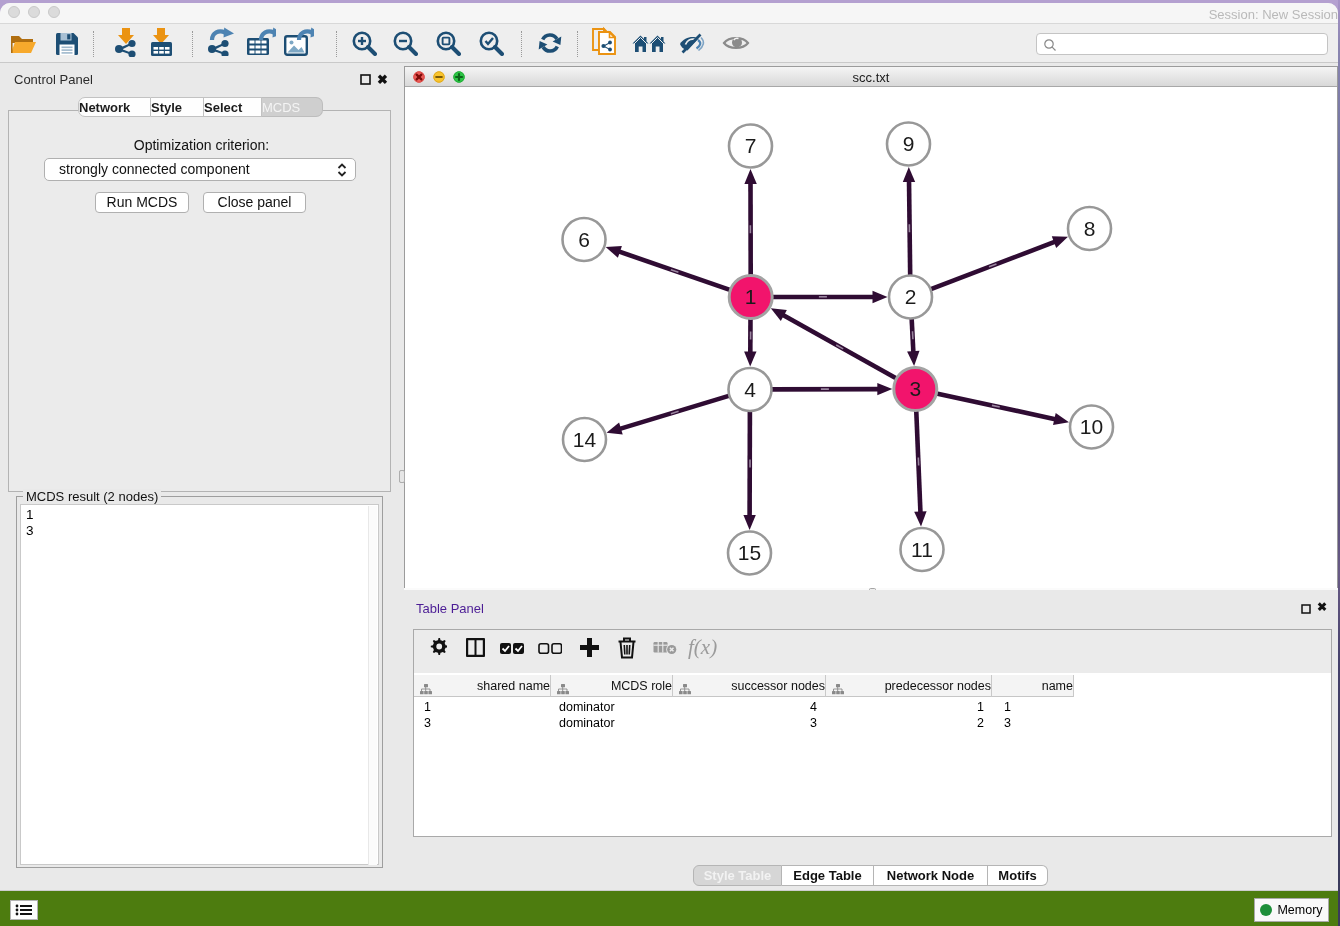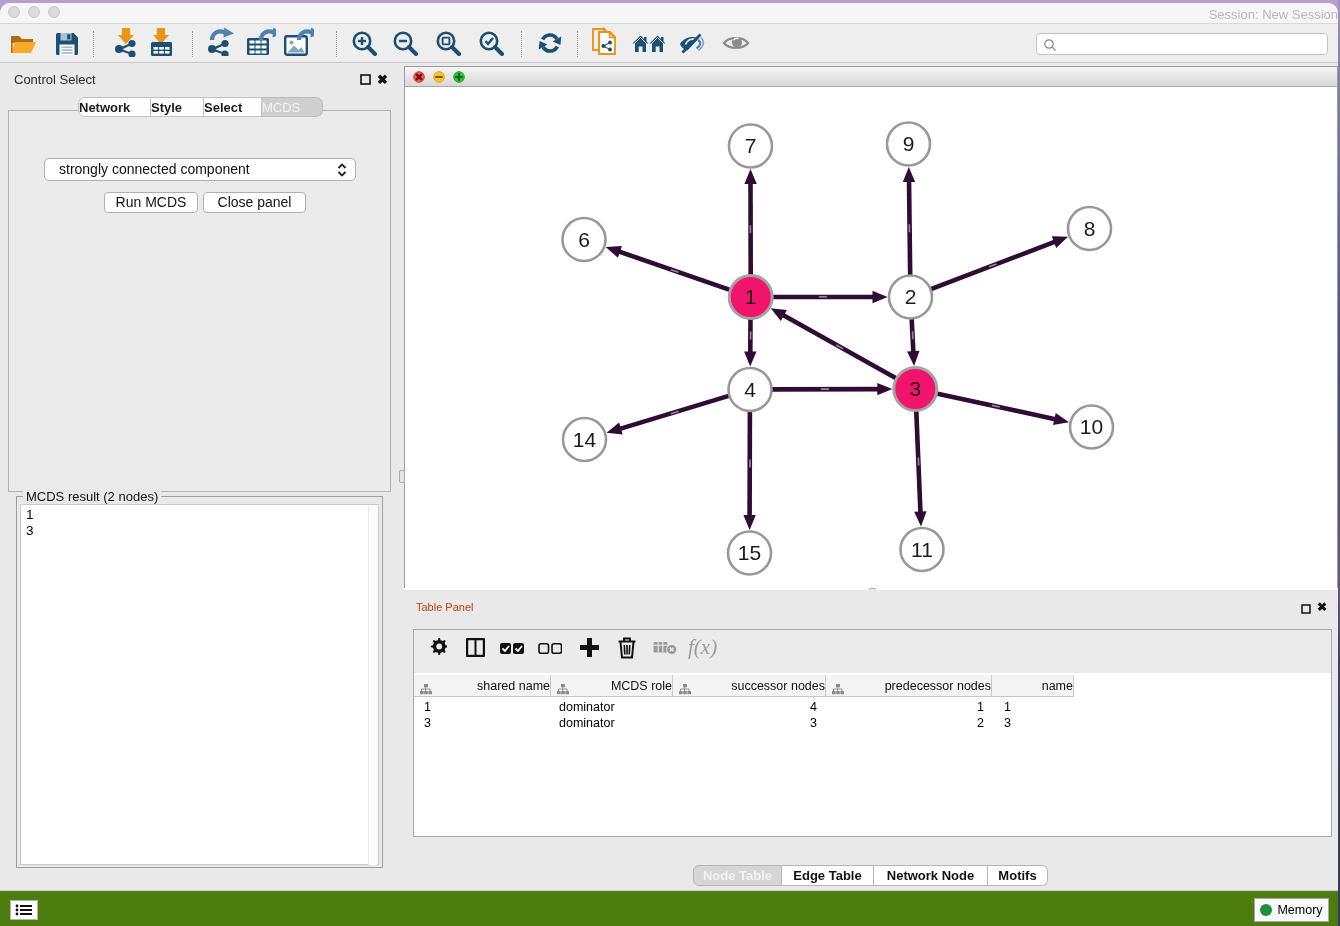--- a/index.html
+++ b/index.html
@@ -30,21 +30,21 @@
 #mcdsta{position:absolute;left:3px;top:7px;width:359px;height:361px;background:#fff;border:1px solid #c9c9c9}
 #mcdsta .txt{position:absolute;left:5px;top:2px;font-size:13.5px;color:#000;line-height:16px}
 #mcdssb{position:absolute;right:1px;top:1px;width:9px;height:359px;background:#fbfbfb;border-left:1px solid #e8e8e8}
 
 #netwin{position:absolute;left:404px;top:66px;width:934px;height:522px;border:1px solid #9b9b9b;border-bottom:none;background:#fff}
 #nettb{position:absolute;left:0;top:0;width:100%;height:20px;background:linear-gradient(#f5f5f5,#d8d8d8);border-bottom:1px solid #a8a8a8}
 #nettitle{position:absolute;top:3px;left:0;width:100%;text-align:center;font-size:13px;color:#1a1a1a}
 .mtl{position:absolute;top:4px}
 
 #tpanel{position:absolute;left:404px;top:590px;width:934px;height:300px;background:#e9e9e9}
-#tptitle{position:absolute;left:12px;top:11px;font-size:11px;color:#c2410c}
+#tptitle{position:absolute;left:12px;top:11px;font-size:13px;color:#4c1d95}
 #tbox{position:absolute;left:9px;top:39px;width:919px;height:208px;border:1px solid #a9a9a9;background:#fff}
 #ttoolbar{position:absolute;left:0;top:0;width:100%;height:43px;background:#ebebeb;}
 .tbi{position:absolute;top:9px}
 #thead{position:absolute;left:0;top:45px;width:660px;height:22px;background:#f4f4f4;border-bottom:1px solid #c6c6c6}
 .th{position:absolute;top:0;height:22px;border-right:1px solid #c9c9c9;font-size:12.5px;color:#111;text-align:right;line-height:22px}
 .hico{position:absolute;left:6px;top:5px}
 .cell{position:absolute;font-size:12.5px;color:#000;height:16px;line-height:16px}
 #btabs{position:absolute;left:289px;top:275px;height:21px}
 .btab{position:absolute;top:0;height:21px;background:#fff;border:1px solid #b5b5b5;font-size:13px;color:#111;text-align:center;line-height:19px;font-weight:bold}
 #btabnode{background:#d6d6d6;color:#f2f2f2;border-radius:6px 0 0 6px}
@@ -213,39 +213,40 @@
         <path d="M11.8 9 C13 7.5 15 7 16.5 7.6" fill="none" stroke="#f3f3f3" stroke-width="1.6"></path>
       </svg></div>
   <div id="search">
       <svg width="16" height="16" viewBox="0 0 16 16">
         <circle cx="7" cy="7" r="4.2" fill="none" stroke="#888" stroke-width="1.2"></circle>
         <line x1="10.2" y1="10.2" x2="13.5" y2="13.5" stroke="#888" stroke-width="1.2"></line>
       </svg>
     </div>
 </div>
 <div id="cpanel">
-  <div id="cptitle">Control Select</div>
+  <div id="cptitle">Control Panel</div>
   <div class="panico" style="left:360px;top:8px"><svg width="11" height="11">
         <rect x="1" y="1" width="9" height="9" fill="none" stroke="#111" stroke-width="1.6"></rect>
       </svg></div>
   <div class="panico" style="left:377px;font-size:13px">✖</div>
   <div id="cpbox"></div>
   <div id="tabs">
     <div class="tab" style="left:0;width:73px;border-radius:7px 0 0 7px">Network</div>
     <div class="tab" style="left:73px;width:53px;border-left:none">Style</div>
     <div class="tab" style="left:126px;width:58px;border-left:none">Select</div>
     <div class="tab" id="tabmcds" style="left:184px;width:61px;border-left:none;border-radius:0 7px 7px 0">MCDS</div>
   </div>
+  <div id="optlabel">Optimization criterion:</div>
   <div id="dropdown">strongly connected component
     <svg width="10" height="14" viewBox="0 0 10 14" style="position:absolute;right:8px;top:4px">
         <path d="M1.5 5 L5 1.5 L8.5 5" fill="none" stroke="#222" stroke-width="1.8"></path>
         <path d="M1.5 9 L5 12.5 L8.5 9" fill="none" stroke="#222" stroke-width="1.8"></path>
       </svg>
   </div>
-  <div class="btn" style="left:104px;width:94px">Run MCDS</div>
+  <div class="btn" style="left:95px;width:94px">Run MCDS</div>
   <div class="btn" style="left:203px;width:103px">Close panel</div>
   <div id="mcdsbox">
     <div id="mcdslbl">MCDS result (2 nodes)</div>
     <div id="mcdsta">
         <div class="txt">1<br>3</div>
         <div id="mcdssb"></div>
       </div>
   </div>
 </div>
 <div id="netwin">
@@ -258,20 +259,21 @@
     <svg class="mtl" style="left:28px" width="12" height="12" viewBox="0 0 12 12">
         <circle cx="6" cy="6" r="5.7" fill="#f9c42c"></circle>
         <circle cx="6" cy="6" r="5.2" fill="none" stroke="#e0a91f" stroke-width="1"></circle>
         <path d="M3.2 6 L8.8 6" stroke="#7a5a08" stroke-width="2.2" stroke-linecap="round"></path>
       </svg>
     <svg class="mtl" style="left:48px" width="12" height="12" viewBox="0 0 12 12">
         <circle cx="6" cy="6" r="5.7" fill="#2cc545"></circle>
         <circle cx="6" cy="6" r="5.2" fill="none" stroke="#24ad3a" stroke-width="1"></circle>
         <path d="M6 3 L6 9 M3 6 L9 6" stroke="#0b6419" stroke-width="2.2" stroke-linecap="round"></path>
       </svg>
+    <div id="nettitle">scc.txt</div>
   </div>
 </div>
 <svg width="934" height="503" style="position:absolute;left:404px;top:87px">
     <line x1="346.7" y1="189.5" x2="346.5" y2="95.0" stroke="#2f0c33" stroke-width="4.6"></line>
     <polygon points="346.5,82.0 352.8,97.0 340.4,97.0" fill="#2f0c33"></polygon>
     <rect x="342.6" y="141.2" width="8" height="1.6" fill="#9b86a0" transform="rotate(-90.1 346.6 142.2)"></rect>
     <line x1="327.3" y1="203.3" x2="214.0" y2="164.2" stroke="#2f0c33" stroke-width="4.6"></line>
     <polygon points="201.7,160.0 217.9,159.0 213.9,170.8" fill="#2f0c33"></polygon>
     <rect x="266.7" y="182.8" width="8" height="1.6" fill="#9b86a0" transform="rotate(-161.0 270.7 183.8)"></rect>
     <line x1="367.2" y1="210.0" x2="470.5" y2="210.0" stroke="#2f0c33" stroke-width="4.6"></line>
@@ -441,21 +443,21 @@
       <div class="cell" style="left:259px;top:69px;width:144px;text-align:right">4</div>
       <div class="cell" style="left:412px;top:69px;width:158px;text-align:right">1</div>
       <div class="cell" style="left:590px;top:69px">1</div>
       <div class="cell" style="left:10px;top:85px">3</div>
       <div class="cell" style="left:145px;top:85px">dominator</div>
       <div class="cell" style="left:259px;top:85px;width:144px;text-align:right">3</div>
       <div class="cell" style="left:412px;top:85px;width:158px;text-align:right">2</div>
       <div class="cell" style="left:590px;top:85px">3</div>
   </div>
   <div id="btabs">
-    <div class="btab" id="btabnode" style="left:0;width:89px">Node Table</div>
+    <div class="btab" id="btabnode" style="left:0;width:89px">Style Table</div>
     <div class="btab" style="left:89px;width:92px;border-left:none">Edge Table</div>
     <div class="btab" style="left:181px;width:114px;border-left:none">Network Node</div>
     <div class="btab" style="left:295px;width:60px;border-left:none;border-radius:0 6px 6px 0">Motifs</div>
   </div>
 </div>
 <div id="status">
   <div id="listbtn">
       <svg width="26" height="18" viewBox="0 0 26 18" style="position:absolute;left:0;top:0">
         <g fill="#111">
           <circle cx="6" cy="5" r="1.4"></circle>

